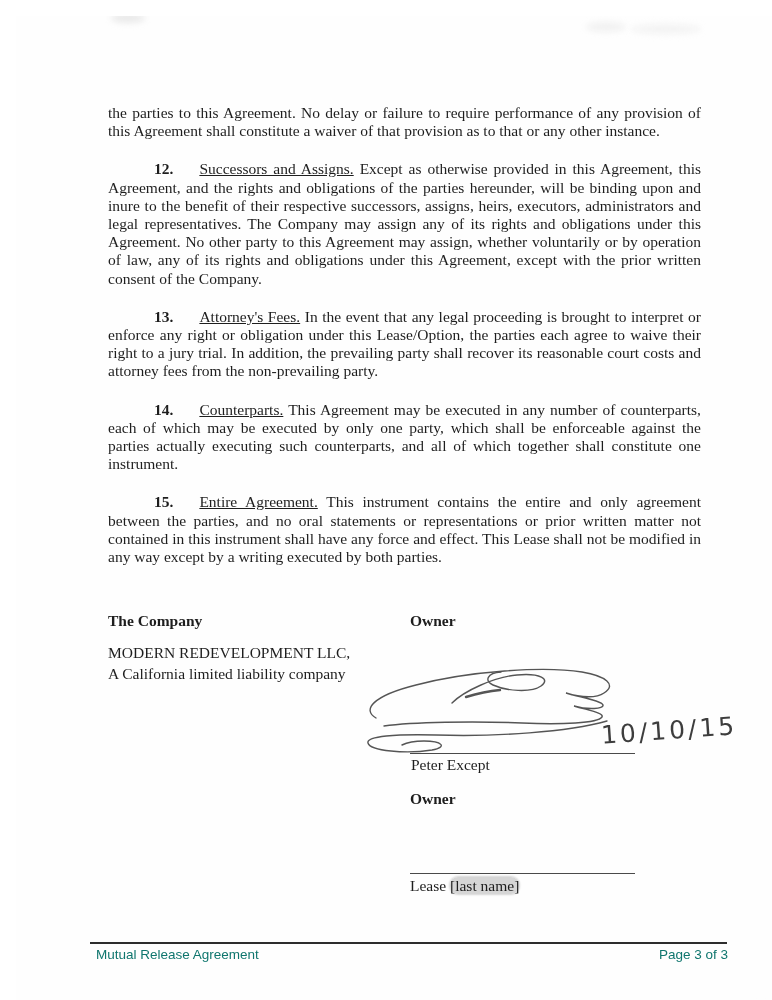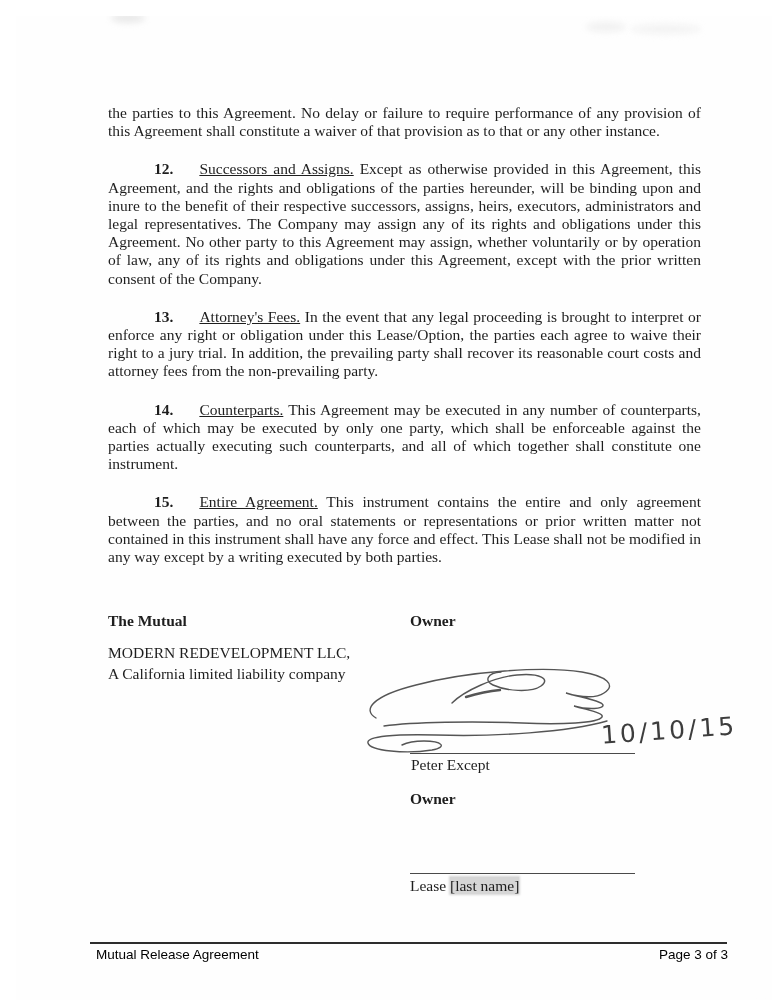--- a/index.html
+++ b/index.html
@@ -24,35 +24,35 @@
   .sec{text-indent:46px;}
   .sec-num{font-weight:700;padding-right:26px;}
   .sec-title{font-weight:400;text-decoration:underline;}
   .witness{text-indent:46px;margin-bottom:0;}
   .witness-bold{font-weight:700;}
 
   .abs{position:absolute;}
   .heading-bold{font-weight:700;font-size:15.5px;}
   .plain{font-size:15.5px;}
   .sig-line{border-top:1.6px solid #4a4a4a;height:0;}
-  .redacted{background:#d6d6d6;box-shadow:0 0 2px 1px #d6d6d6;}
+  .redacted{background:#d6d6d6;box-shadow:0 0 2px 1px #d6d6d6;border-radius:8px;}
 
   .signature-svg{position:absolute;left:338px;top:644px;}
   .hand-date{
     position:absolute;left:585px;top:700px;
     font-family:"DejaVu Sans",sans-serif;
     font-size:25px;color:#3d3d3d;letter-spacing:3px;
     transform:rotate(-4deg);
   }
 
   .footer-line{position:absolute;left:74px;top:926px;width:637px;border-top:2.2px solid #2d2d2d;}
   .footer-text{
     position:absolute;top:931px;
     font-family:"Liberation Sans","DejaVu Sans",sans-serif;
-    font-size:13.5px;color:#000000;
+    font-size:13.5px;color:#0f766e;
   }
   .footer-title{left:80px;}
   .footer-page{right:60px;}
 </style>
 </head>
 <body>
 
 <div class="page">
 
   <div class="smudge smudge-tl"></div>
@@ -66,21 +66,21 @@
     <p class="para sec"><span class="sec-num">12.</span><span class="sec-title">Successors and Assigns.</span> <span>Except as otherwise provided in this Agreement, this Agreement, and the rights and obligations of the parties hereunder, will be binding upon and inure to the benefit of their respective successors, assigns, heirs, executors, administrators and legal representatives.  The Company may assign any of its rights and obligations under this Agreement.  No other party to this Agreement may assign, whether voluntarily or by operation of law, any of its rights and obligations under this Agreement, except with the prior written consent of the Company.</span></p>
 
     <p class="para sec"><span class="sec-num">13.</span><span class="sec-title">Attorney's Fees.</span> <span>In the event that any legal proceeding is brought to interpret or enforce any right or obligation under this Lease/Option, the parties each agree to waive their right to a jury trial. In addition, the prevailing party shall recover its reasonable court costs and attorney fees from the non-prevailing party.</span></p>
 
     <p class="para sec"><span class="sec-num">14.</span><span class="sec-title">Counterparts.</span> <span>This Agreement may be executed in any number of counterparts, each of which may be executed by only one party, which shall be enforceable against the parties actually executing such counterparts, and all of which together shall constitute one instrument.</span></p>
 
     <p class="para sec"><span class="sec-num">15.</span><span class="sec-title">Entire Agreement.</span> <span>This instrument contains the entire and only agreement between the parties, and no oral statements or representations or prior written matter not contained in this instrument shall have any force and effect. This Lease shall not be modified in any way except by a writing executed by both parties.</span></p>
 
   </div>
 
-  <div class="abs heading-bold" style="left:92px;top:596px;">The Mutual</div>
+  <div class="abs heading-bold" style="left:92px;top:596px;">The Company</div>
   <div class="abs heading-bold" style="left:394px;top:596px;">Owner</div>
 
   <div class="abs plain" style="left:92px;top:628px;">MODERN REDEVELOPMENT LLC,</div>
   <div class="abs plain" style="left:92px;top:649px;">A California limited liability company</div>
 
   <svg class="signature-svg" width="268" height="98" viewBox="0 0 268 98">
     <g fill="none" stroke="#555555" stroke-width="1.4" stroke-linecap="round">
       <path d="M 22,58 C 8,50 18,36 62,25 C 115,11 190,6 228,12 C 252,16 263,25 250,33 C 243,38 228,38 212,33 C 230,38 248,41 249,45 C 250,49 234,50 220,46 C 237,51 250,53 248,57 C 244,63 208,65 168,63 C 120,61 58,62 30,66"></path>
       <path d="M 98,43 C 110,31 140,17 163,15 C 186,13 197,19 187,26 C 177,33 152,31 139,25 C 130,21 133,13 147,12"></path>
       <path d="M 112,37 C 122,34 136,31 146,30" stroke-width="2.4"></path>

